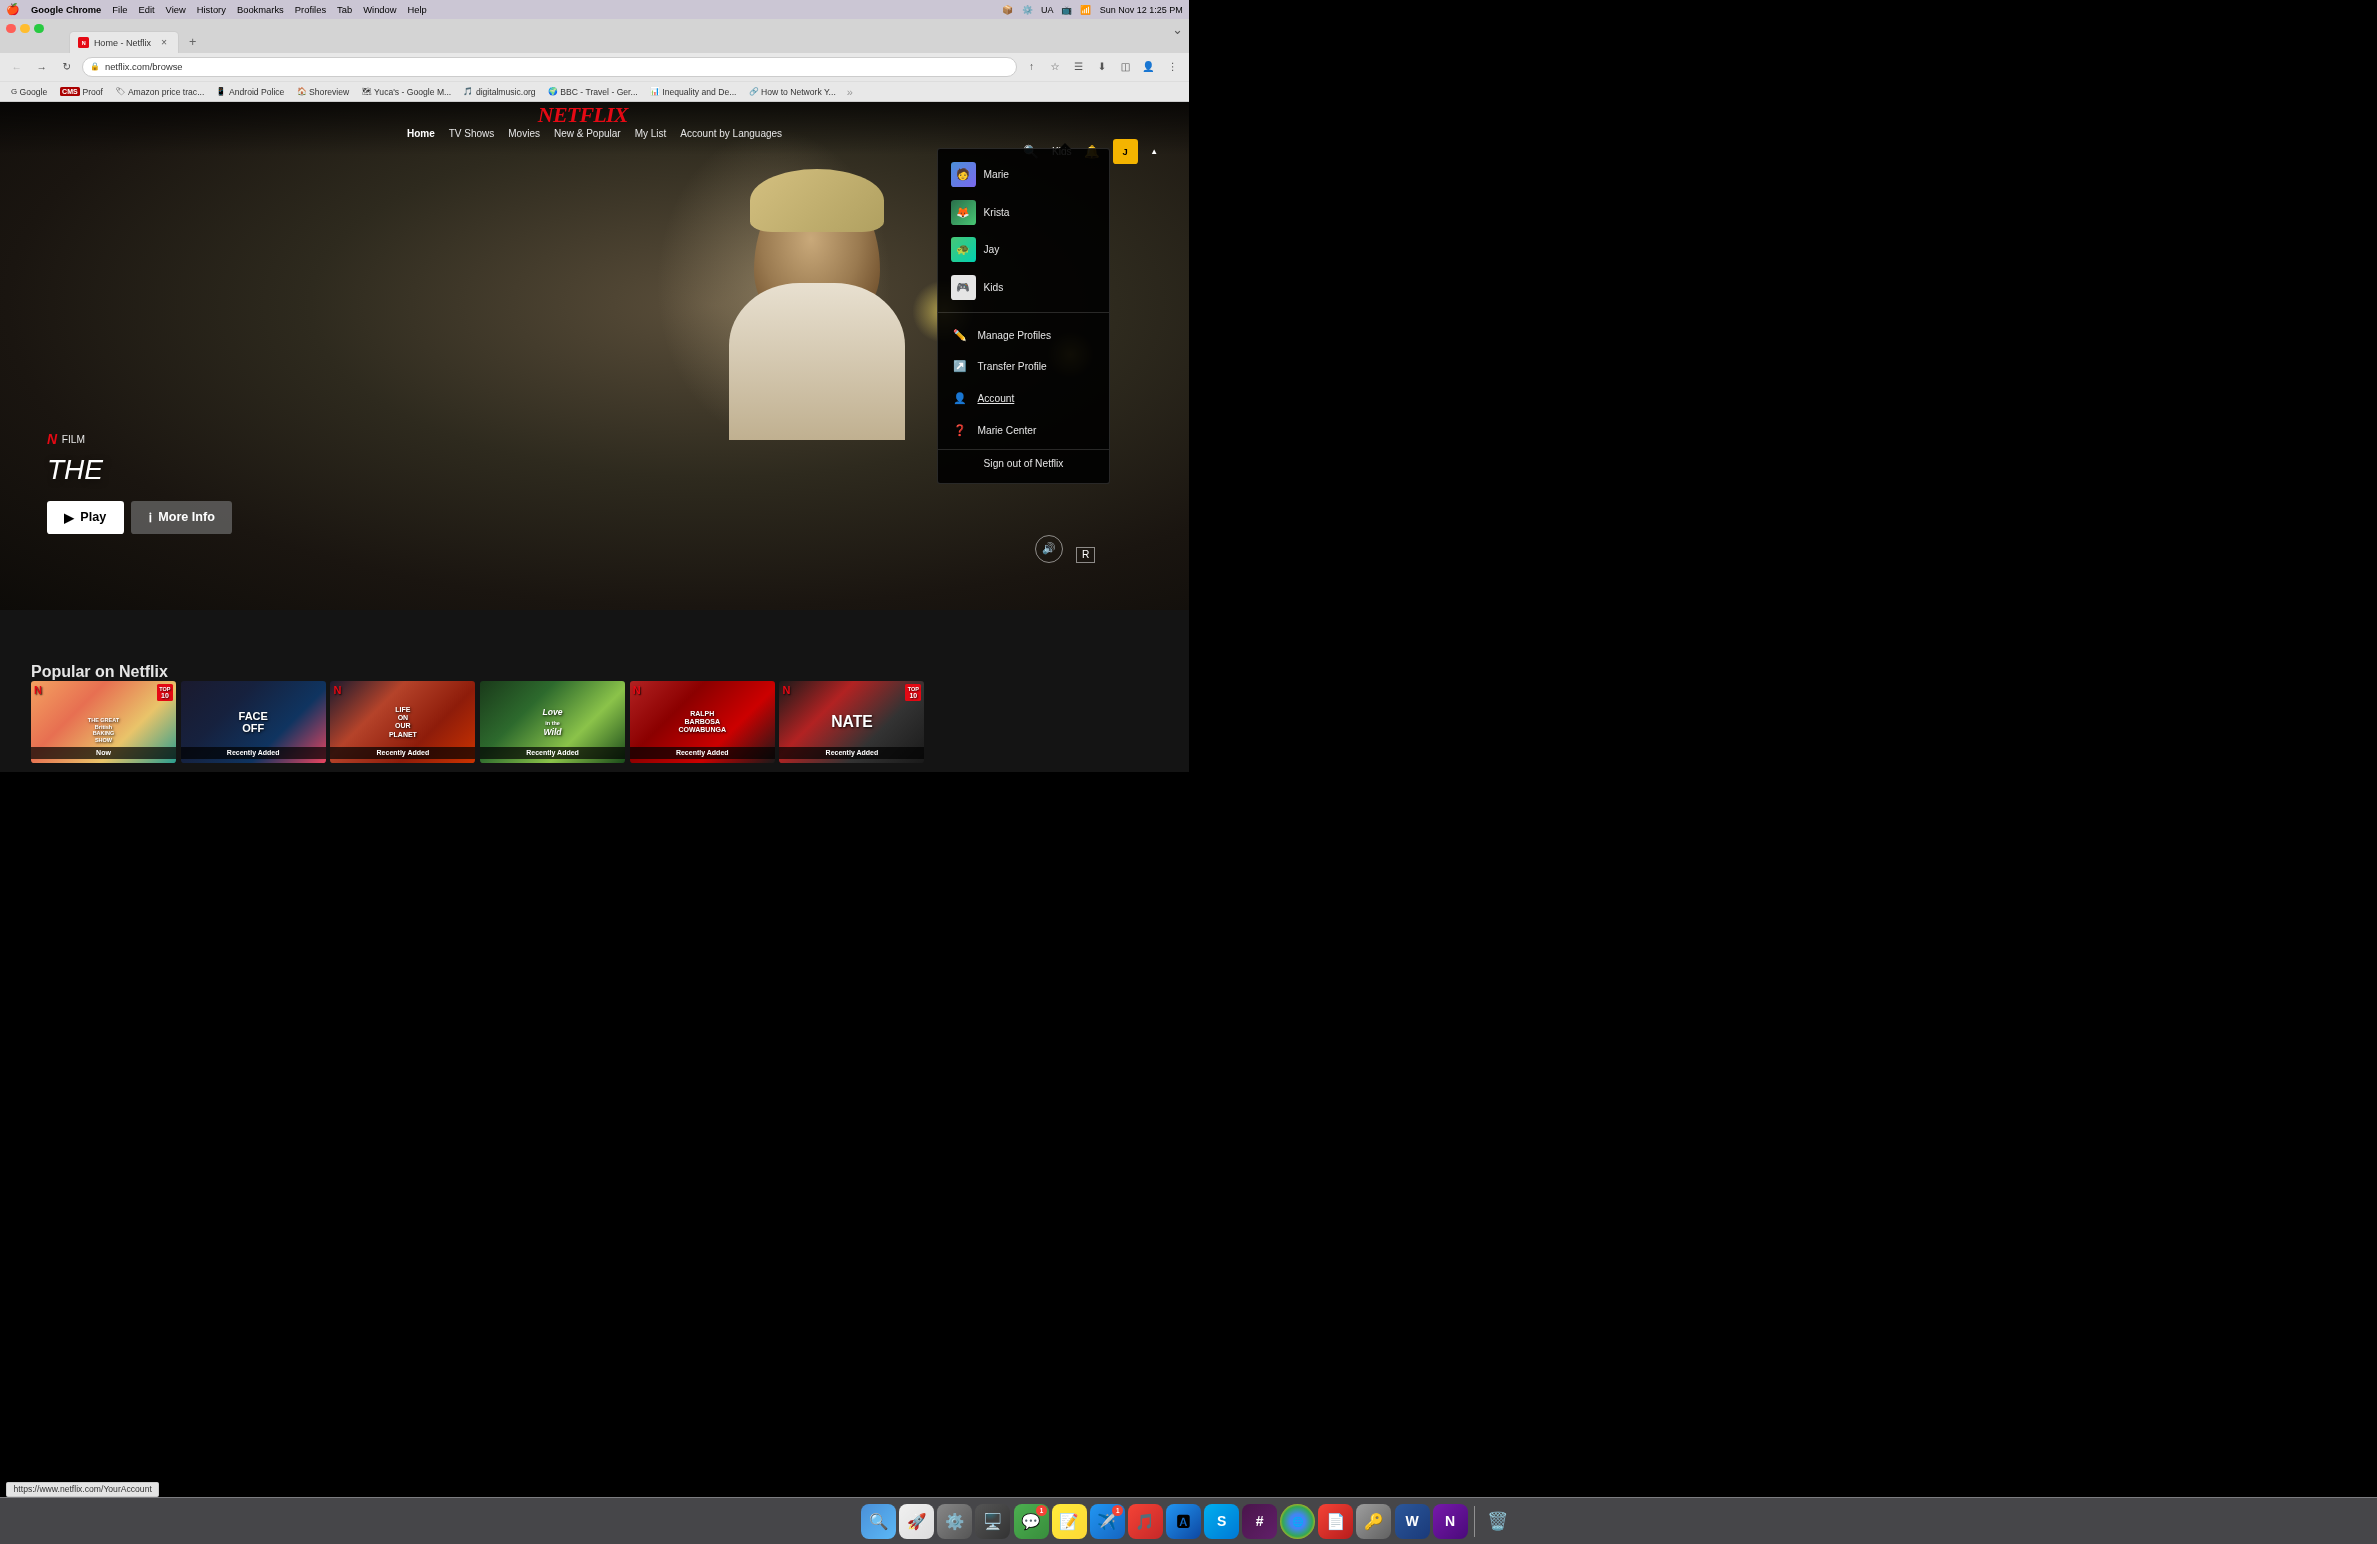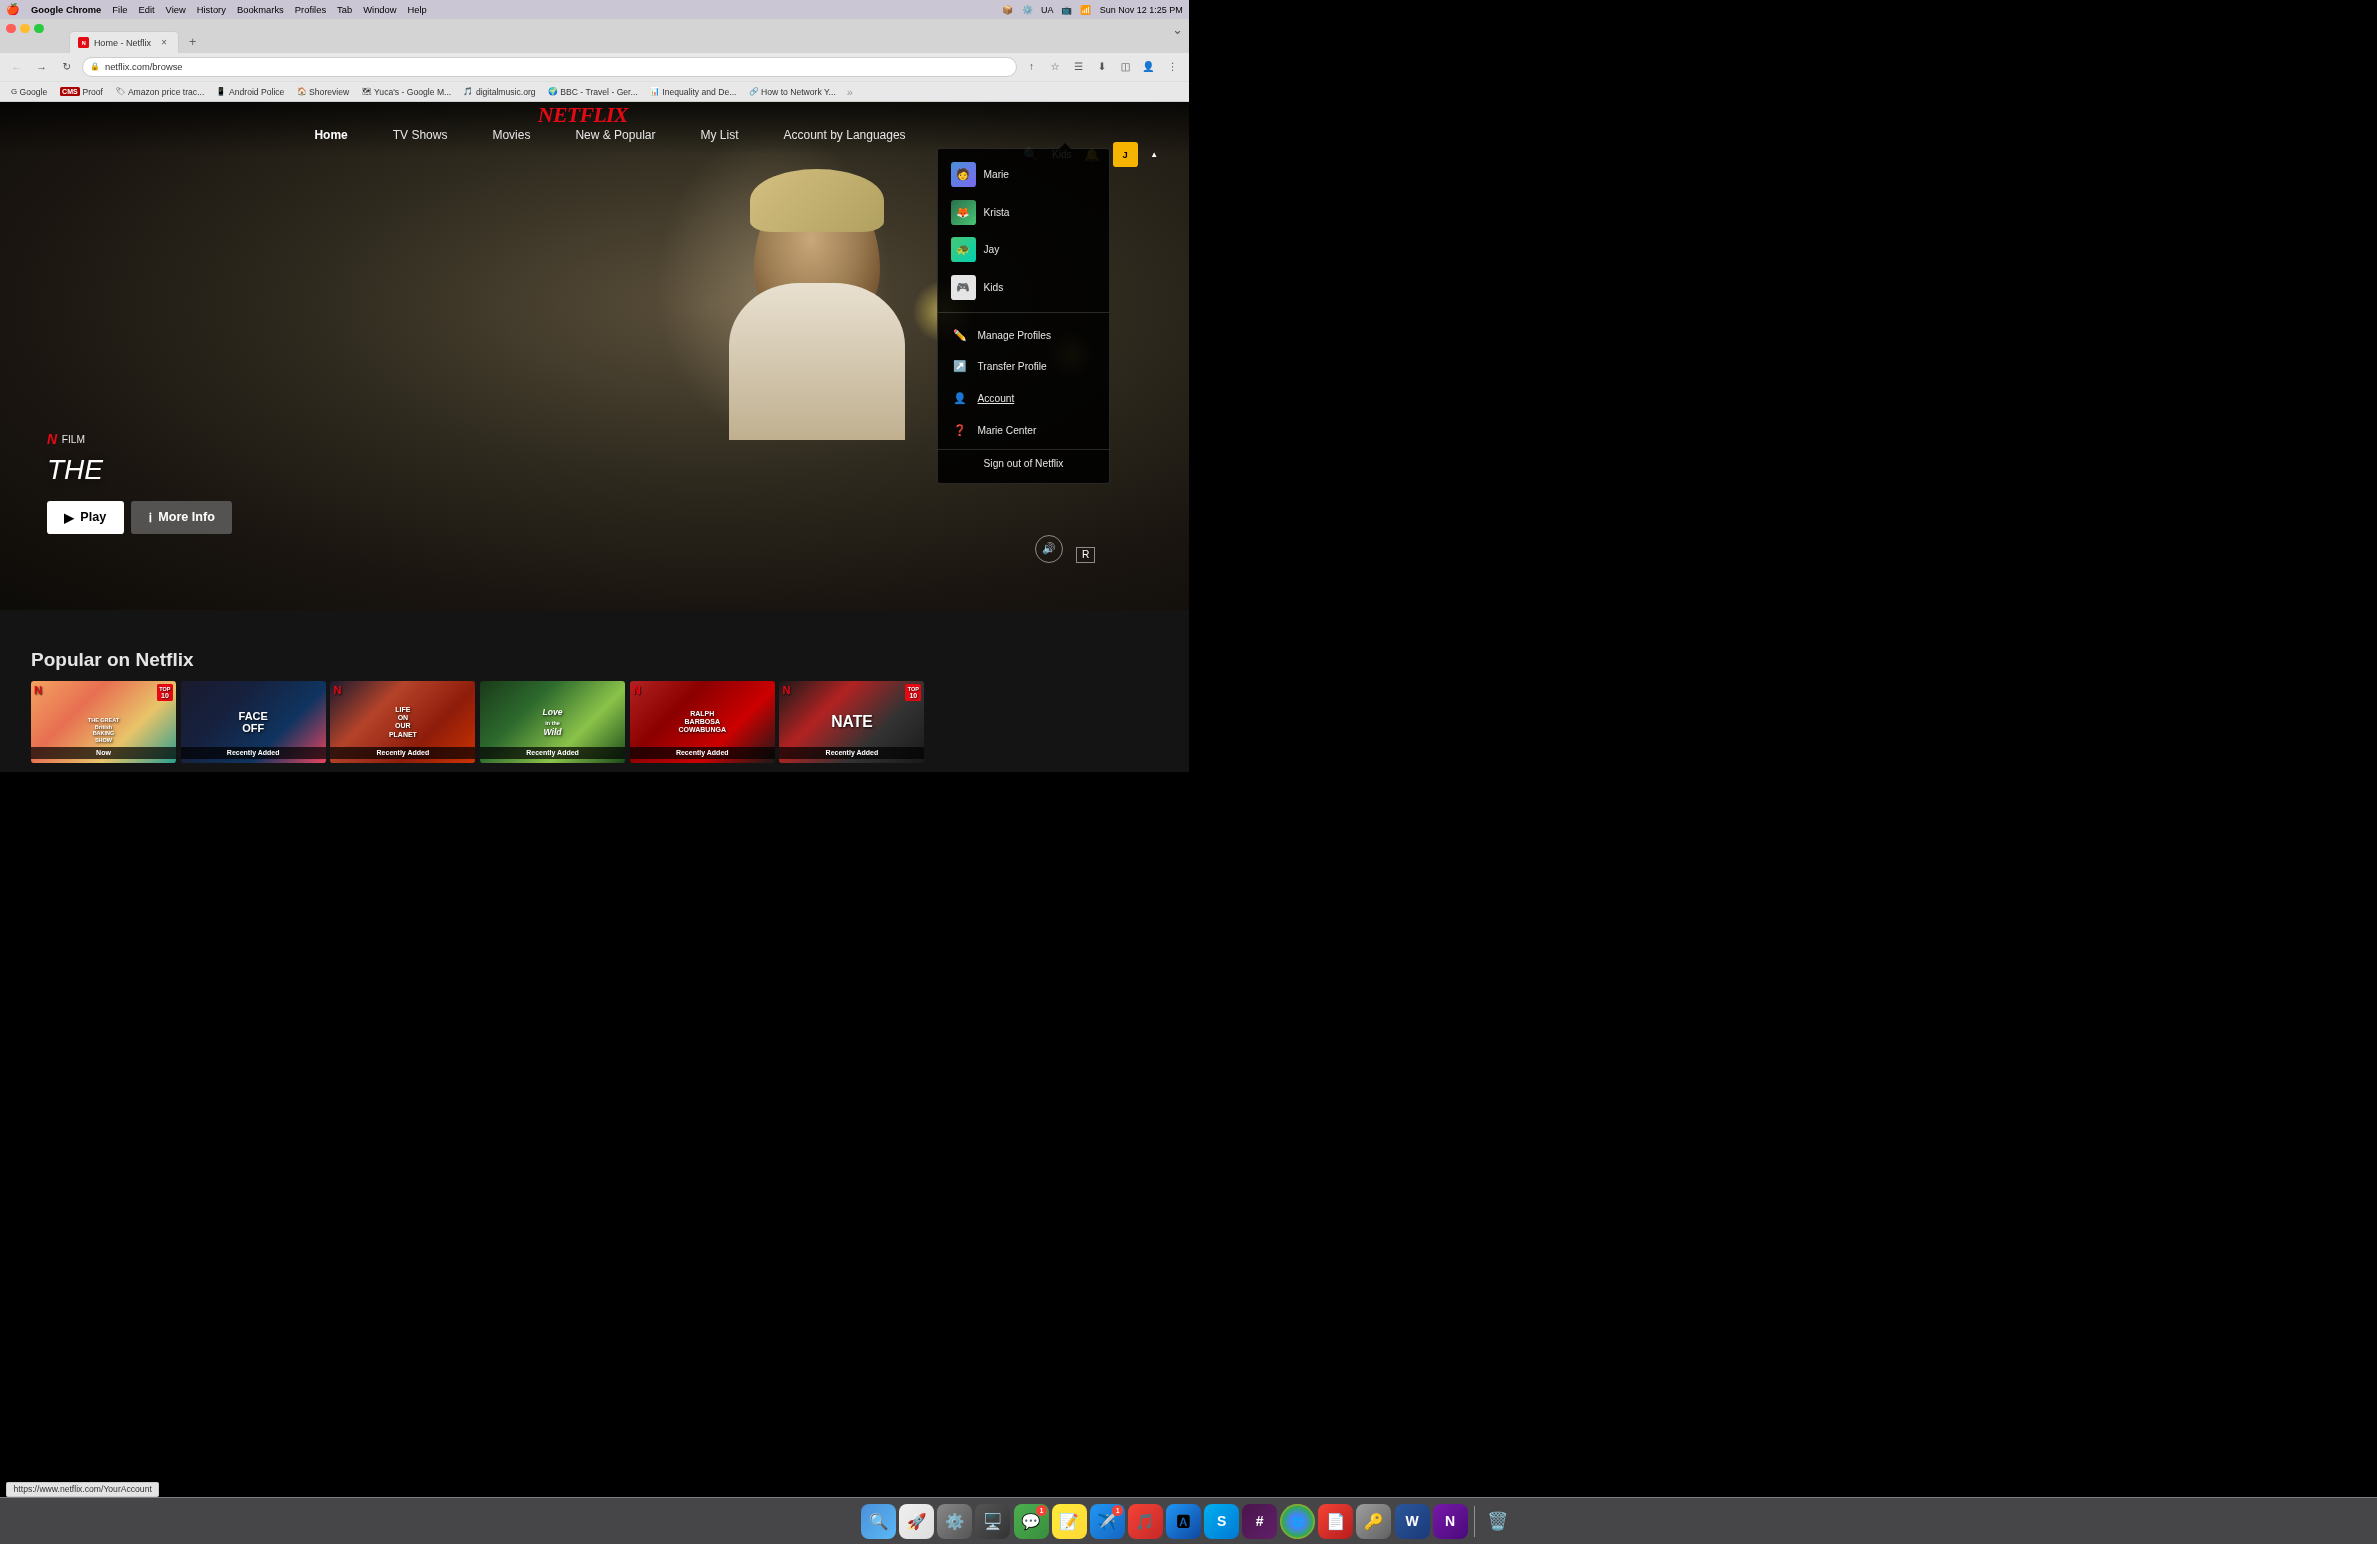--- a/index.html
+++ b/index.html
@@ -158,24 +158,23 @@
       font-style: italic;
       font-family: 'Georgia', serif;
     }
     .netflix-nav {
       display: flex;
       align-items: center;
       gap: 14px;
     }
     .netflix-nav-item {
       color: #e5e5e5;
-      font-size: 12px;
+      font-size: 10px;
       cursor: pointer;
       text-decoration: none;
-      margin-left: 31px;
     }
     .netflix-nav-item.active { color: #fff; font-weight: 600; }
 
     .netflix-header-right {
       margin-left: auto;
       display: flex;
       align-items: center;
       gap: 12.6px;
     }
     .netflix-search-icon { color: #fff; font-size: 12.6px; cursor: pointer; }
@@ -278,23 +277,23 @@
 
     
     .netflix-rows {
       position: absolute;
       bottom: 0;
       left: 0; right: 0;
       padding: 15.7px 31px;
     }
     .row-title {
       color: #e5e5e5;
-      font-size: 19px;
+      font-size: 16px;
       font-weight: 700;
-      margin-bottom: 10px;
+      margin-bottom: 0;
     }
     .row-items {
       display: flex;
       gap: 4.7px;
       overflow: hidden;
     }
     .row-item {
       flex: 0 0 auto;
       width: 145px;
       height: 82px;

